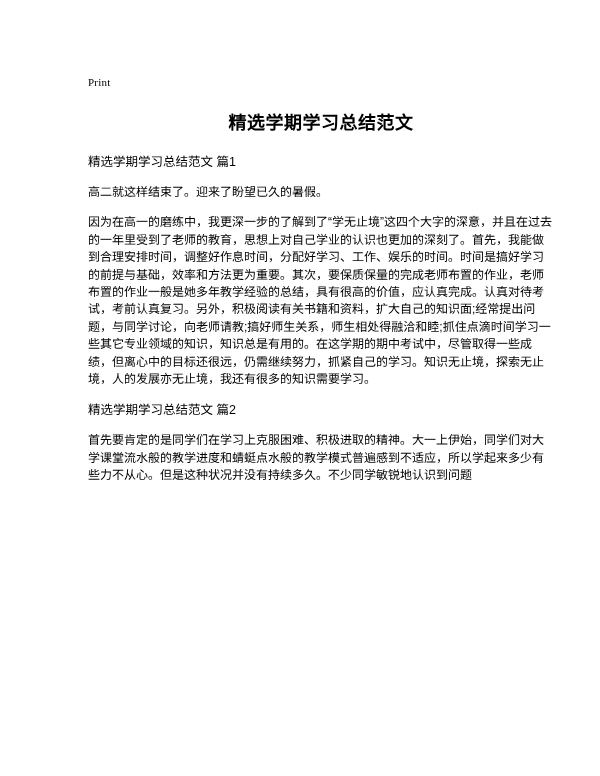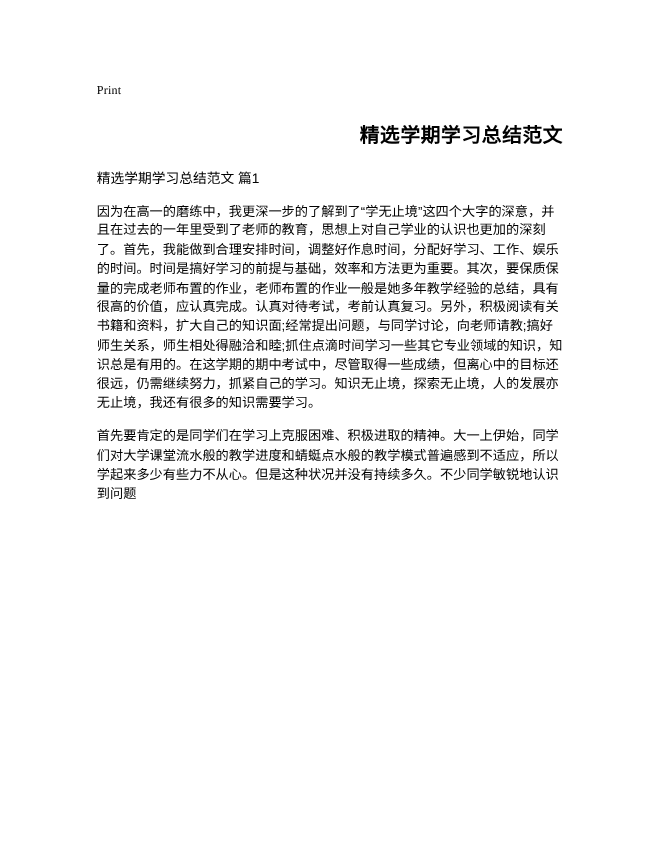--- a/index.html
+++ b/index.html
@@ -15,41 +15,41 @@
     font-family: "Liberation Serif", "DejaVu Serif", serif;
     color: #000000;
     -webkit-font-smoothing: none;
   }
 
   .page {
     position: relative;
     width: 600px;
     height: 776px;
     box-sizing: border-box;
-    padding: 72px 88px 0 88px;
+    padding: 72px 46px 0 88px;
     background: #ffffff;
   }
 
   .print-link {
     font-family: "Liberation Serif", "DejaVu Serif", serif;
     font-size: 11px;
     line-height: 13px;
     color: #000000;
     letter-spacing: 0.2px;
     margin: 0 0 22px 0;
     display: inline-block;
     cursor: pointer;
   }
 
   .doc-title {
     font-family: "Liberation Sans", "DejaVu Sans", sans-serif;
     font-size: 18px;
     font-weight: bold;
     line-height: 24px;
-    text-align: right;
+    text-align: center;
     margin: 0 0 18px 0;
     letter-spacing: 0.5px;
   }
 
   .doc-subtitle {
     font-family: "Liberation Sans", "DejaVu Sans", sans-serif;
     font-size: 12px;
     font-weight: normal;
     line-height: 18px;
     margin: 0 0 15px 0;
@@ -84,19 +84,21 @@
 
   <a class="print-link">Print</a>
 
   <h1 class="doc-title">精选学期学习总结范文</h1>
 
 
   <div class="blocks">
 
     <h2 class="section-heading">精选学期学习总结范文 篇1</h2>
 
+    <p class="para">高二就这样结束了。迎来了盼望已久的暑假。</p>
     <p class="para">因为在高一的磨练中，我更深一步的了解到了“学无止境”这四个大字的深意，并且在过去的一年里受到了老师的教育，思想上对自己学业的认识也更加的深刻了。首先，我能做到合理安排时间，调整好作息时间，分配好学习、工作、娱乐的时间。时间是搞好学习的前提与基础，效率和方法更为重要。其次，要保质保量的完成老师布置的作业，老师布置的作业一般是她多年教学经验的总结，具有很高的价值，应认真完成。认真对待考试，考前认真复习。另外，积极阅读有关书籍和资料，扩大自己的知识面;经常提出问题，与同学讨论，向老师请教;搞好师生关系，师生相处得融洽和睦;抓住点滴时间学习一些其它专业领域的知识，知识总是有用的。在这学期的期中考试中，尽管取得一些成绩，但离心中的目标还很远，仍需继续努力，抓紧自己的学习。知识无止境，探索无止境，人的发展亦无止境，我还有很多的知识需要学习。</p>
 
+    <h2 class="section-heading">精选学期学习总结范文 篇2</h2>
 
     <p class="para">首先要肯定的是同学们在学习上克服困难、积极进取的精神。大一上伊始，同学们对大学课堂流水般的教学进度和蜻蜓点水般的教学模式普遍感到不适应，所以学起来多少有些力不从心。但是这种状况并没有持续多久。不少同学敏锐地认识到问题</p>
 
   </div>
 </div>
 
 </body></html>

